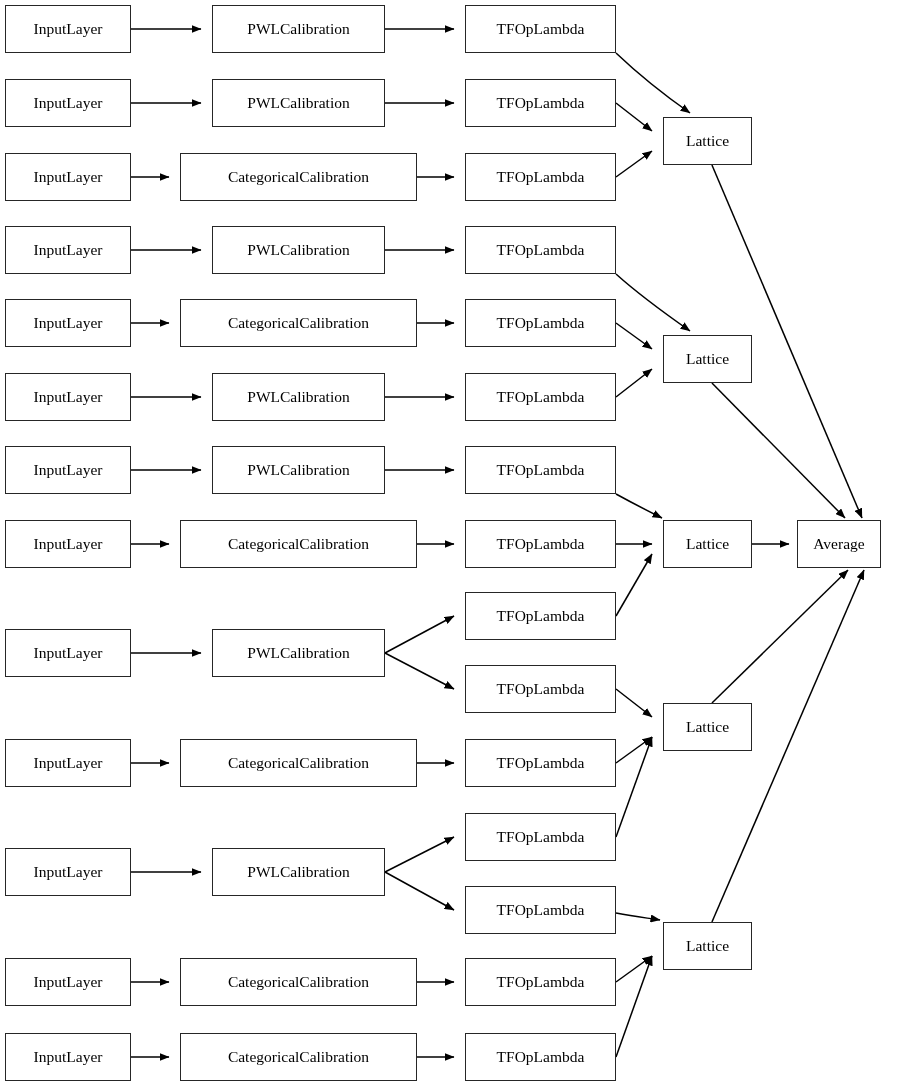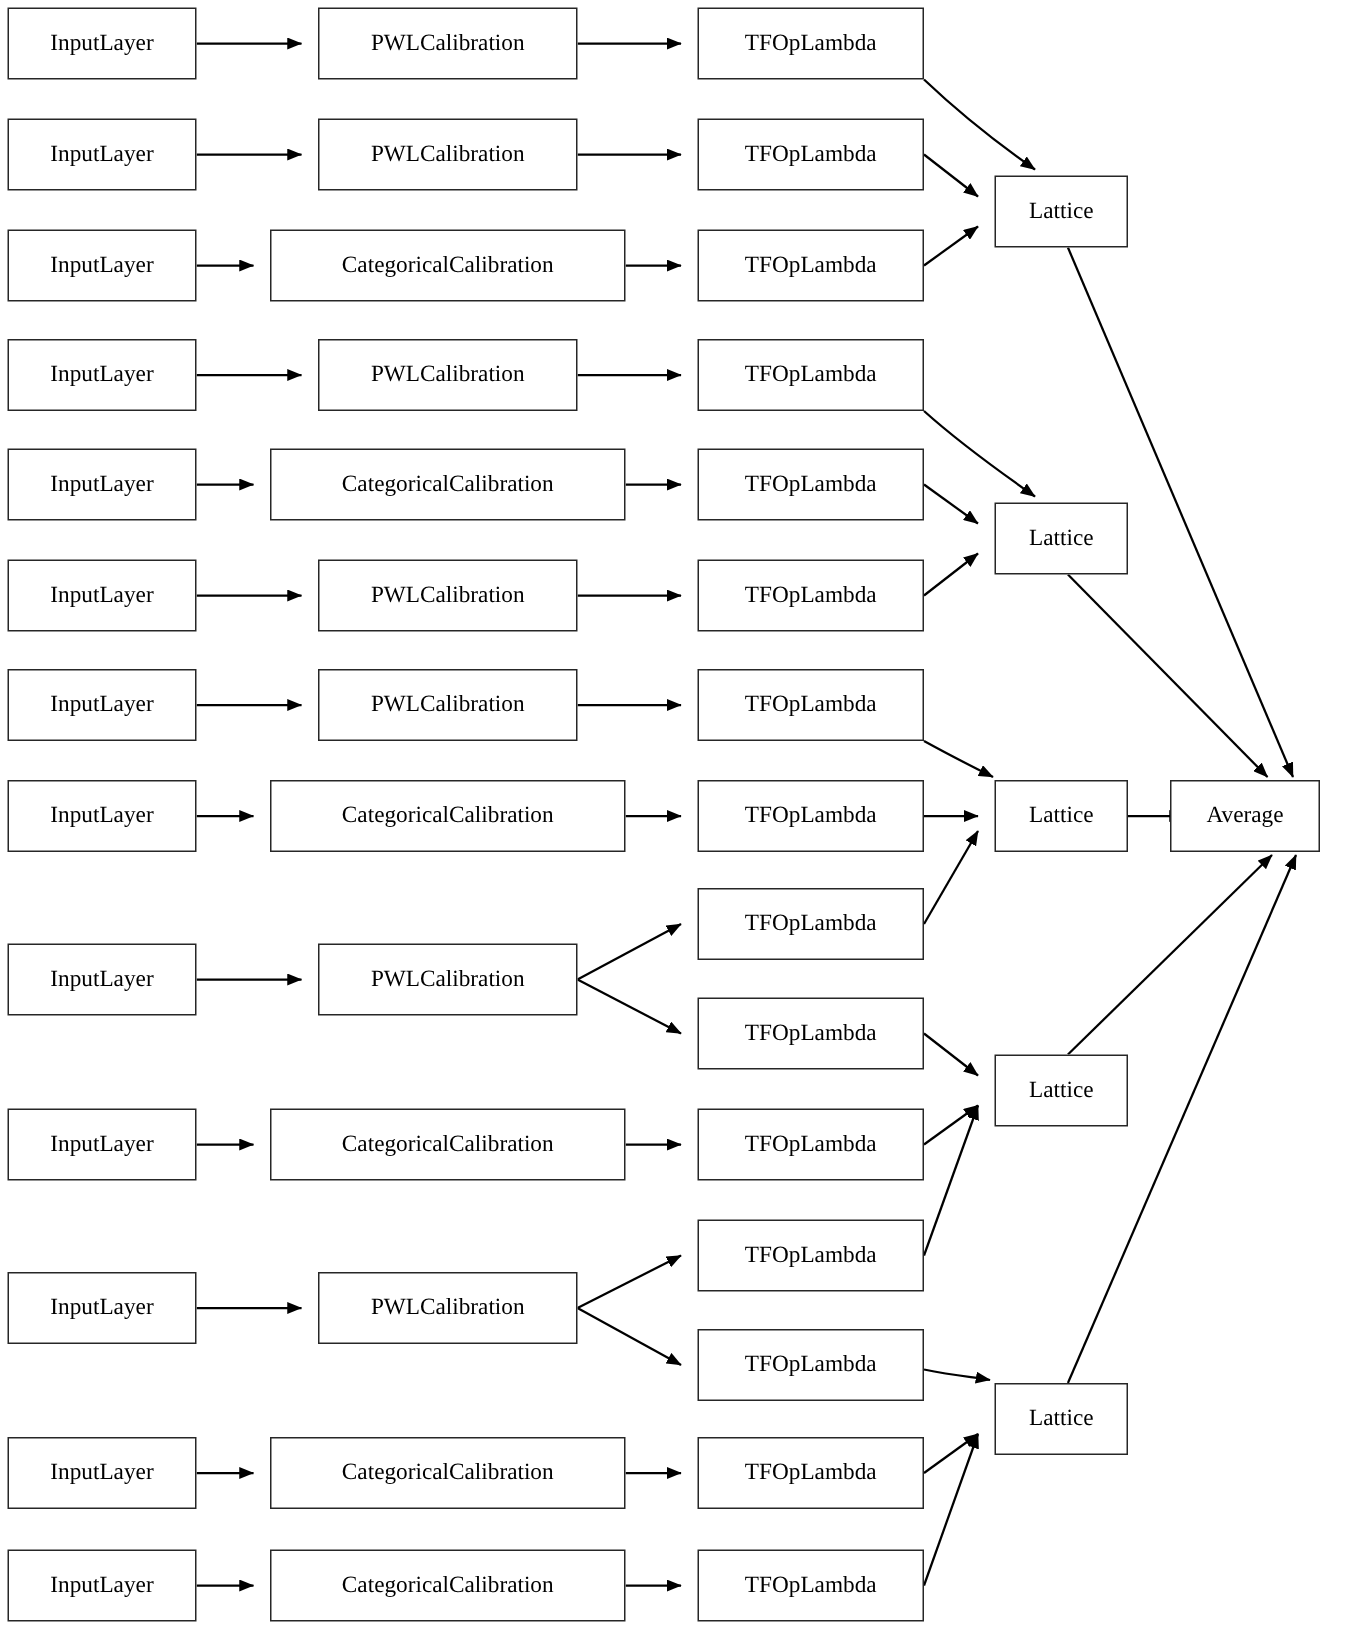--- a/index.html
+++ b/index.html
@@ -207,18 +207,18 @@
       </div>
       <div class="node" style="left: 663px; top: 520px; width: 89px; height: 48px;">
         <span>Lattice</span>
       </div>
       <div class="node" style="left: 663px; top: 703px; width: 89px; height: 48px;">
         <span>Lattice</span>
       </div>
       <div class="node" style="left: 663px; top: 922px; width: 89px; height: 48px;">
         <span>Lattice</span>
       </div>
-      <div class="node" style="left: 780px; top: 520px; width: 100px; height: 48px;">
+      <div class="node" style="left: 797px; top: 520px; width: 84px; height: 48px;">
         <span>Average</span>
       </div>
     </div>
 
 </div>
 
 </body></html>

